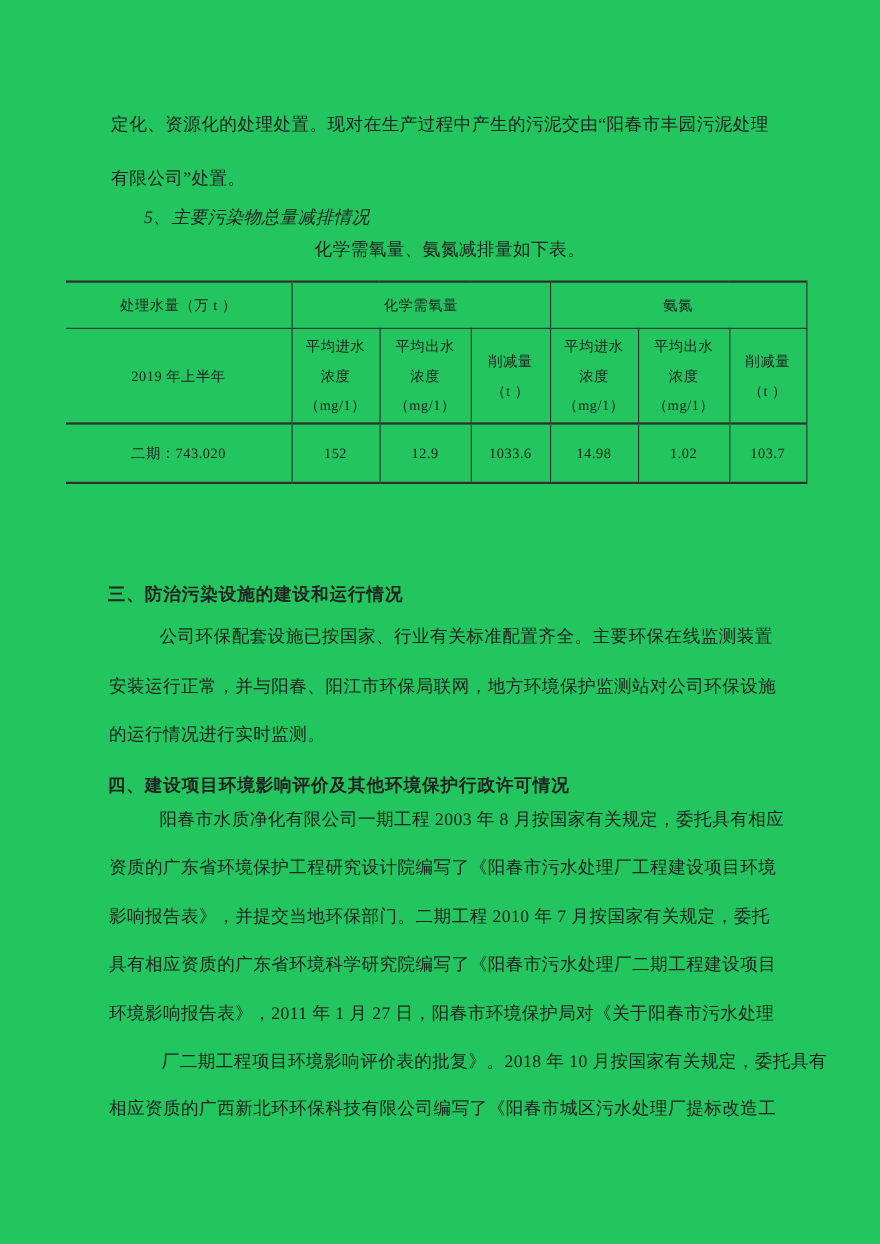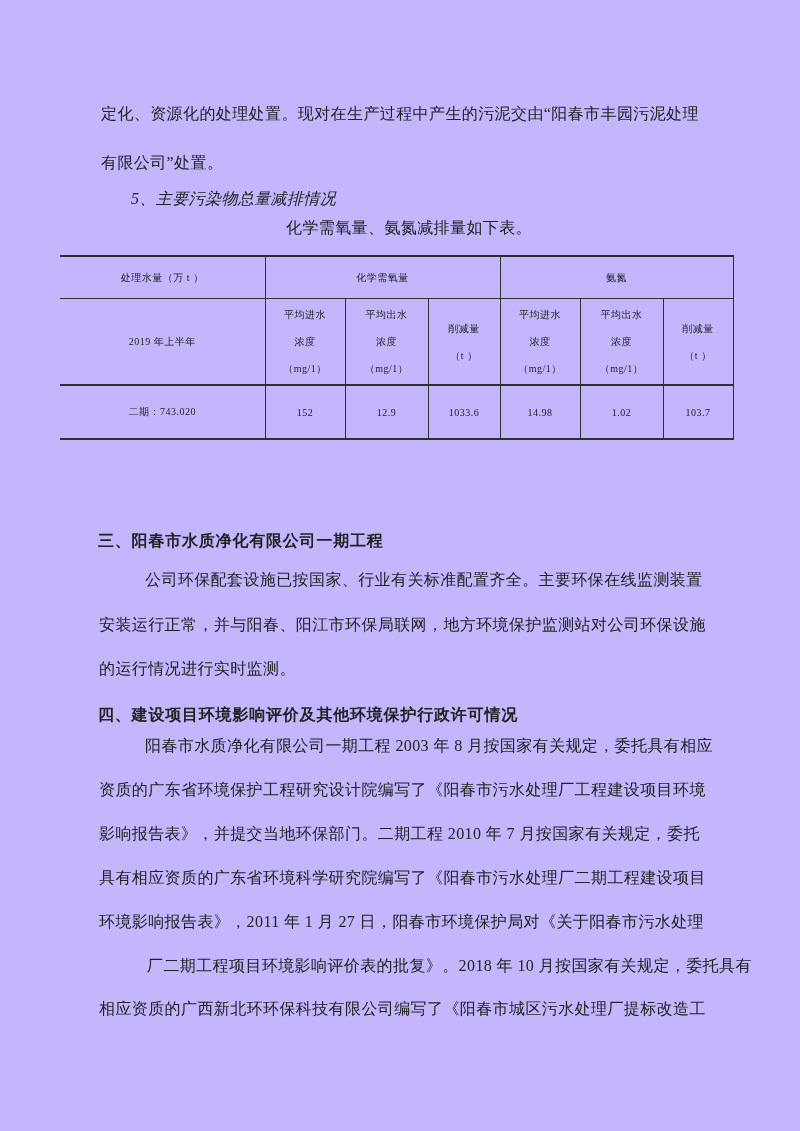--- a/index.html
+++ b/index.html
@@ -1,19 +1,19 @@
 <!DOCTYPE html>
 <html><head>
 <meta charset="utf-8">
 <style>
   html,body{margin:0;padding:0;background:#ffffff;}
   .page{
     position:relative;
     width:800px;height:1131px;
-    background:#c4b5fd;
+    background:#22c55e;
     font-family:"Liberation Serif","DejaVu Serif",serif;
     color:#222222;
     overflow:hidden;
   }
   .line{
     position:absolute;
     font-size:16px;
     letter-spacing:0.4px;
     white-space:nowrap;
     line-height:20px;
@@ -25,21 +25,21 @@
   table.tbl{
     position:absolute;
     left:60px;top:255px;
     border-collapse:collapse;
     table-layout:fixed;
   }
   .tbl td{
     border-left:1px solid #2f2f2f;
     text-align:center;
     vertical-align:middle;
-    font-size:10px;
+    font-size:13px;
     letter-spacing:0.5px;
     padding:0;
     color:#222222;
   }
   .tbl td.first{border-left:none;}
   .tbl td.last{border-right:1px solid #2f2f2f;margin-top:45px;}
   tr.rA td{border-top:2px solid #2f2f2f;border-bottom:1px solid #2f2f2f;height:41px;}
   tr.rB td{border-bottom:2px solid #2f2f2f;height:85px;}
   tr.rB td.sub{white-space:pre-line;line-height:27px;}
   tr.rC td{border-bottom:2px solid #2f2f2f;height:52px;}
@@ -95,21 +95,21 @@
       <td>152</td>
       <td>12.9</td>
       <td>1033.6</td>
       <td>14.98</td>
       <td>1.02</td>
       <td class="last">103.7</td>
     </tr>
   </tbody>
     </table>
 
-  <div class="line heading" style="top:531px;left:98px;">三、阳春市水质净化有限公司一期工程</div>
+  <div class="line heading" style="top:531px;left:98px;">三、防治污染设施的建设和运行情况</div>
   <div class="line" style="top:570px;left:145px;">公司环保配套设施已按国家、行业有关标准配置齐全。主要环保在线监测装置</div>
   <div class="line" style="top:615px;left:99px;">安装运行正常，并与阳春、阳江市环保局联网，地方环境保护监测站对公司环保设施</div>
   <div class="line" style="top:659px;left:99px;">的运行情况进行实时监测。</div>
 
   <div class="line heading" style="top:672px;left:98px;margin-top:33px;">四、建设项目环境影响评价及其他环境保护行政许可情况</div>
   <div class="line" style="top:736px;left:145px;">阳春市水质净化有限公司一期工程 2003 年 8 月按国家有关规定，委托具有相应</div>
   <div class="line" style="top:780px;left:99px;">资质的广东省环境保护工程研究设计院编写了《阳春市污水处理厂工程建设项目环境</div>
   <div class="line" style="top:824px;left:99px;">影响报告表》，并提交当地环保部门。二期工程 2010 年 7 月按国家有关规定，委托</div>
   <div class="line" style="top:868px;left:99px;">具有相应资质的广东省环境科学研究院编写了《阳春市污水处理厂二期工程建设项目</div>
   <div class="line" style="top:912px;left:99px;">环境影响报告表》，2011 年 1 月 27 日，阳春市环境保护局对《关于阳春市污水处理</div>

